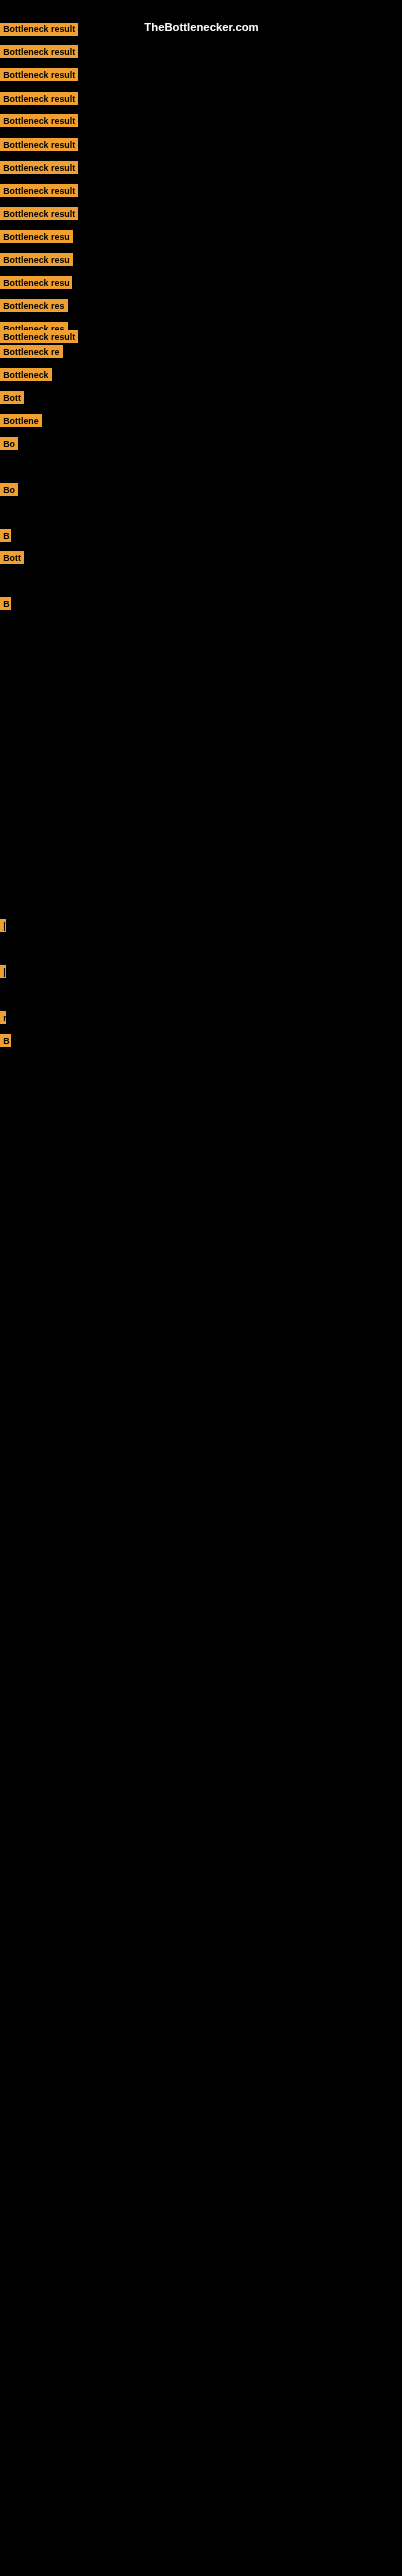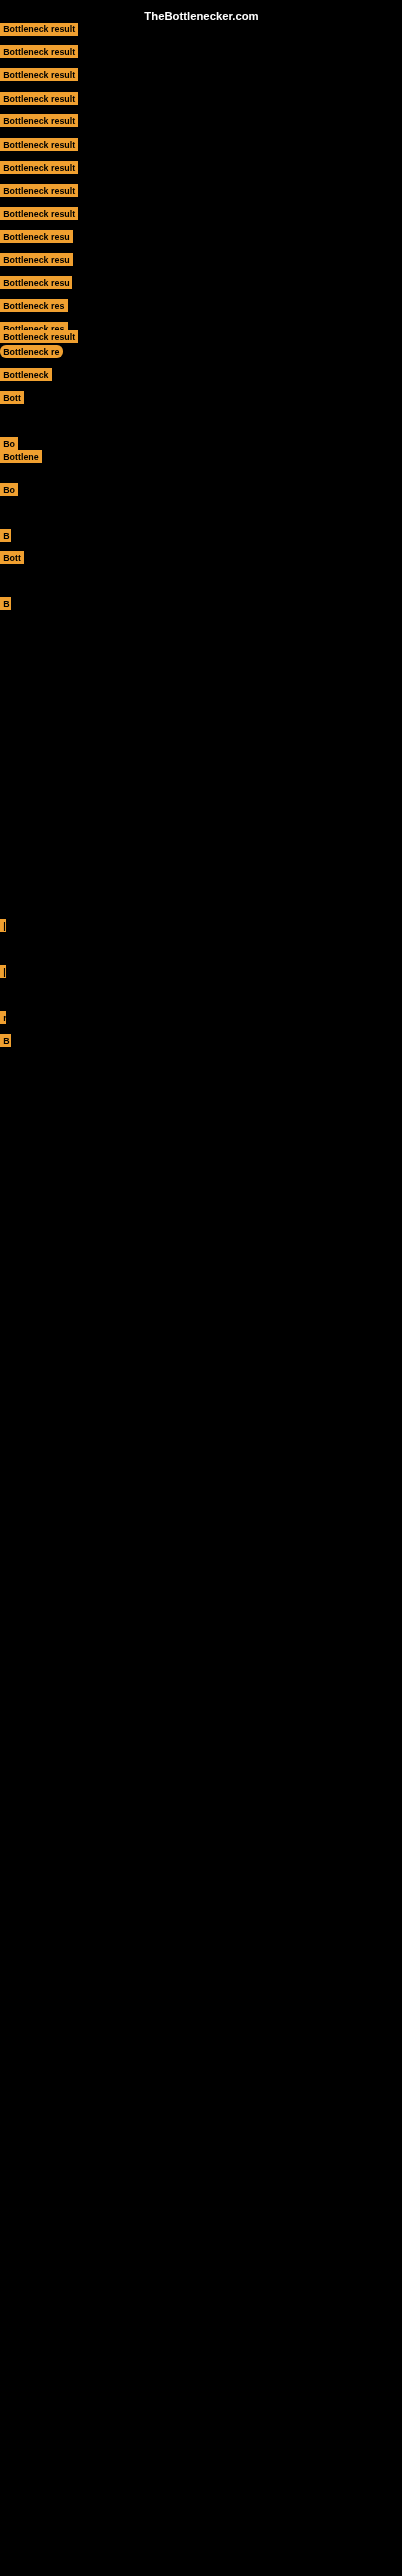--- a/index.html
+++ b/index.html
@@ -11,21 +11,21 @@
     body {
       background-color: #000000;
       width: 403px;
       min-height: 2576px;
       font-family: Arial, sans-serif;
       position: relative;
     }
 
     .site-title {
       position: absolute;
-      top: 10px;
+      top: 21px;
       left: 0;
       right: 0;
       text-align: center;
       color: #ffffff;
       font-size: 11.3px;
       font-weight: bold;
     }
 
     .bottleneck-label {
       background-color: #f0a030;
@@ -57,24 +57,24 @@
     <div class="result-item" style="top: 138px; left: 0px;"><span class="bottleneck-label" style="max-width: 81px;">Bottleneck result</span></div>
     <div class="result-item" style="top: 161px; left: 0px;"><span class="bottleneck-label" style="max-width: 81px;">Bottleneck result</span></div>
     <div class="result-item" style="top: 184px; left: 0px;"><span class="bottleneck-label" style="max-width: 81px;">Bottleneck result</span></div>
     <div class="result-item" style="top: 207px; left: 0px;"><span class="bottleneck-label" style="max-width: 79px;">Bottleneck result</span></div>
     <div class="result-item" style="top: 230px; left: 0px;"><span class="bottleneck-label" style="max-width: 76px;">Bottleneck resu</span></div>
     <div class="result-item" style="top: 253px; left: 0px;"><span class="bottleneck-label" style="max-width: 76px;">Bottleneck resu</span></div>
     <div class="result-item" style="top: 276px; left: 0px;"><span class="bottleneck-label" style="max-width: 72px;">Bottleneck resu</span></div>
     <div class="result-item" style="top: 299px; left: 0px;"><span class="bottleneck-label" style="max-width: 71px;">Bottleneck res</span></div>
     <div class="result-item" style="top: 322px; left: 0px;"><span class="bottleneck-label" style="max-width: 69px;">Bottleneck res</span></div>
     <div class="result-item" style="top: 330px; left: 0px;"><span class="bottleneck-label" style="max-width: 85px;">Bottleneck result</span></div>
-    <div class="result-item" style="top: 345px; left: 0px;"><span class="bottleneck-label" style="max-width: 66px; border-radius: 6px;">Bottleneck re</span></div>
+    <div class="result-item" style="top: 345px; left: 0px;"><span class="bottleneck-label" style="max-width: 66px;">Bottleneck re</span></div>
     <div class="result-item" style="top: 368px; left: 0px;"><span class="bottleneck-label" style="max-width: 55px;">Bottleneck</span></div>
     <div class="result-item" style="top: 391px; left: 0px;"><span class="bottleneck-label" style="max-width: 29px;">Bott</span></div>
-    <div class="result-item" style="top: 414px; left: 0px;"><span class="bottleneck-label" style="max-width: 50px; margin-top: 36px;">Bottlene</span></div>
+    <div class="result-item" style="top: 414px; left: 0px;"><span class="bottleneck-label" style="max-width: 50px;">Bottlene</span></div>
     <div class="result-item" style="top: 437px; left: 0px;"><span class="bottleneck-label" style="max-width: 17.7px;">Bo</span></div>
     <div class="result-item" style="top: 483px; left: 0px;"><span class="bottleneck-label" style="max-width: 17.7px;">Bo</span></div>
     <div class="result-item" style="top: 529px; left: 0px;"><span class="bottleneck-label" style="max-width: 11.3px;">B</span></div>
     <div class="result-item" style="top: 551px; left: 0px;"><span class="bottleneck-label" style="max-width: 29px;">Bott</span></div>
     <div class="result-item" style="top: 597px; left: 0px;"><span class="bottleneck-label" style="max-width: 11.3px;">B</span></div>
     <div class="result-item" style="top: 919px; left: 0px;"><span class="bottleneck-label" style="max-width: 4.8px;">|</span></div>
     <div class="result-item" style="top: 965px; left: 0px;"><span class="bottleneck-label" style="max-width: 4.8px;">|</span></div>
     <div class="result-item" style="top: 1011px; left: 0px;"><span class="bottleneck-label" style="max-width: 4.8px;">r</span></div>
     <div class="result-item" style="top: 1034px; left: 0px;"><span class="bottleneck-label" style="max-width: 11.3px;">B</span></div>
   </div>

